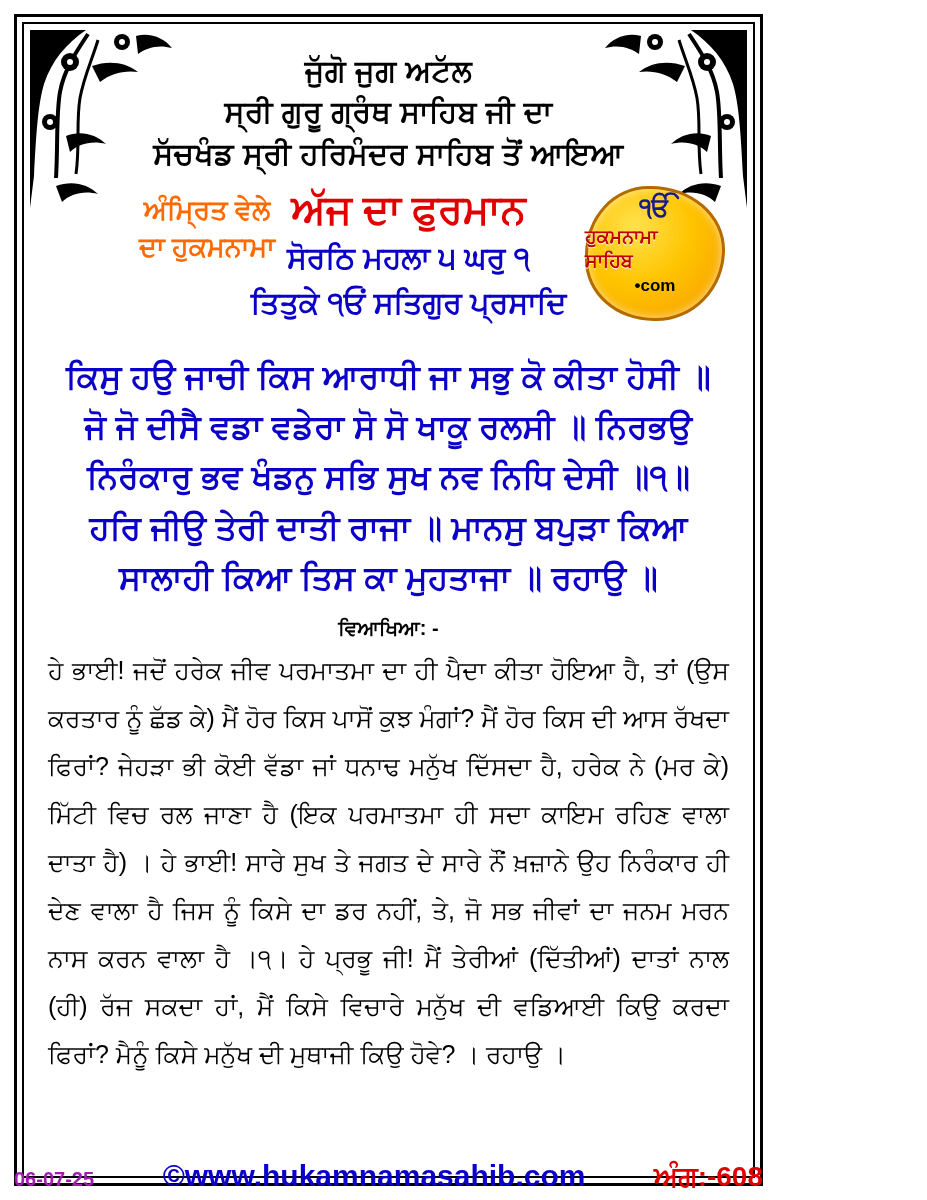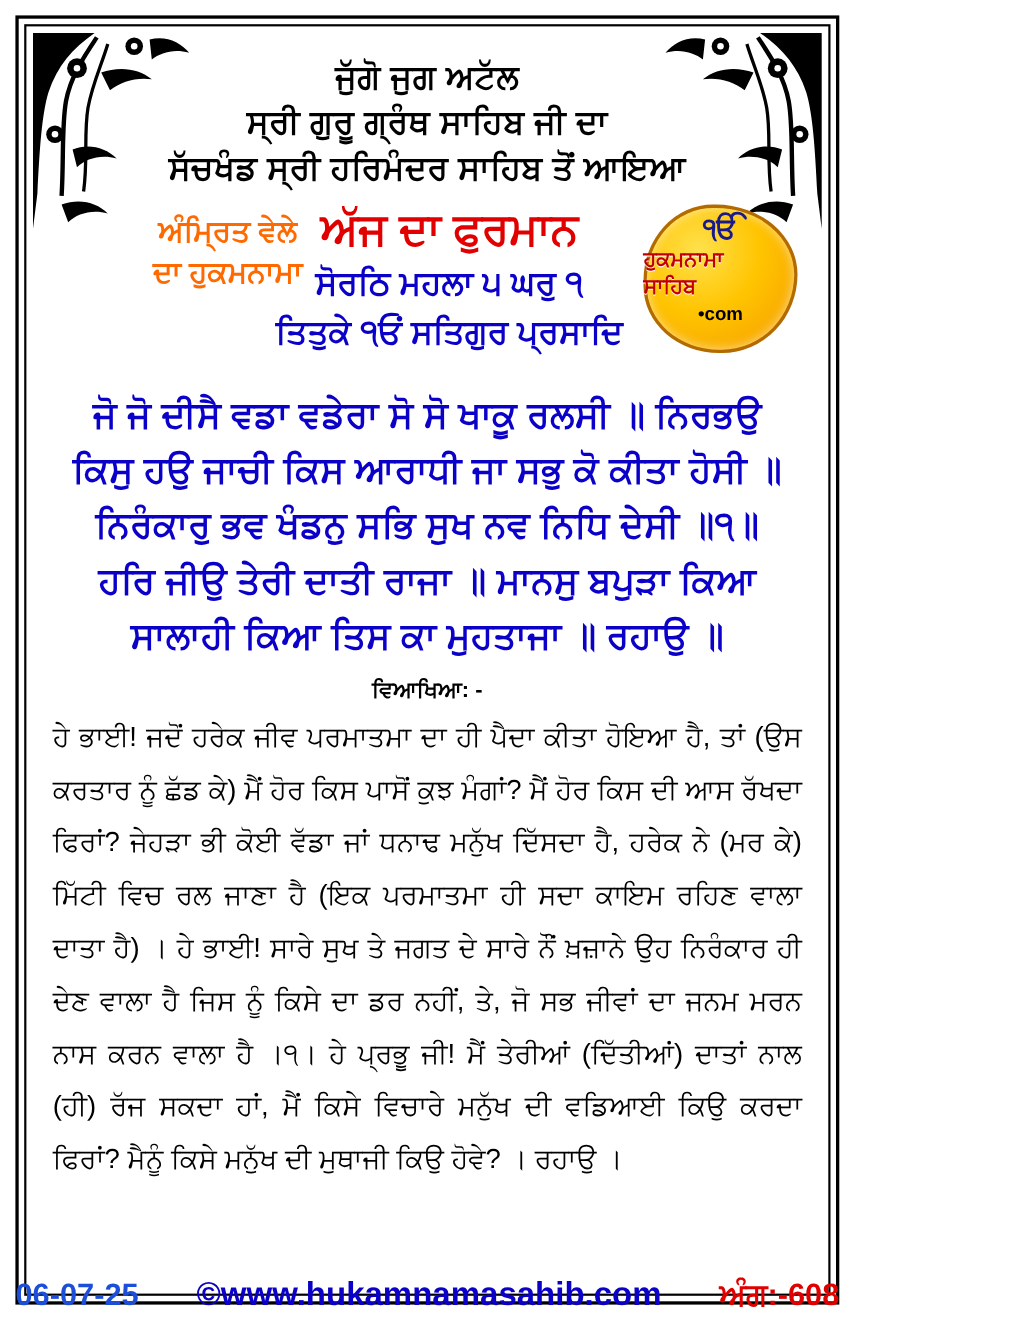--- a/index.html
+++ b/index.html
@@ -174,21 +174,21 @@
 
   
   .footer {
     position: absolute;
     left: 14px; right: 14px; bottom: 6px;
     display: flex;
     align-items: baseline;
     justify-content: space-between;
     font-weight: bold;
   }
-  .f-date { color: #1d4ed8; font-size: 28px; }
+  .f-date { color: #a21caf; font-size: 20px; }
   .f-site { color: #0b00c8; font-size: 30px; }
   .f-ang  { color: #e00000; font-size: 28px; }
 </style>
 </head>
 <body>
 
 <div class="page">
 
   <div class="outer-frame"></div>
   <div class="inner-frame"></div>
@@ -253,22 +253,22 @@
       <div class="logo">
         <div class="logo-blob"></div>
         <div class="logo-ek">ੴ</div>
         <div class="logo-t1">ਹੁਕਮਨਾਮਾ</div>
         <div class="logo-t2">ਸਾਹਿਬ</div>
         <div class="logo-com">•com</div>
       </div>
     </div>
 
     <div class="gurbani">
+      <div class="line">ਕਿਸੁ ਹਉ ਜਾਚੀ ਕਿਸ ਆਰਾਧੀ ਜਾ ਸਭੁ ਕੋ ਕੀਤਾ ਹੋਸੀ ॥</div>
       <div class="line">ਜੋ  ਜੋ  ਦੀਸੈ ਵਡਾ ਵਡੇਰਾ ਸੋ ਸੋ ਖਾਕੂ ਰਲਸੀ ॥ ਨਿਰਭਉ</div>
-      <div class="line">ਕਿਸੁ ਹਉ ਜਾਚੀ ਕਿਸ ਆਰਾਧੀ ਜਾ ਸਭੁ ਕੋ ਕੀਤਾ ਹੋਸੀ ॥</div>
       <div class="line">ਨਿਰੰਕਾਰੁ  ਭਵ ਖੰਡਨੁ ਸਭਿ ਸੁਖ ਨਵ ਨਿਧਿ ਦੇਸੀ ॥੧॥</div>
       <div class="line">ਹਰਿ  ਜੀਉ  ਤੇਰੀ  ਦਾਤੀ  ਰਾਜਾ ॥ ਮਾਨਸੁ ਬਪੁੜਾ ਕਿਆ</div>
       <div class="line">ਸਾਲਾਹੀ   ਕਿਆ   ਤਿਸ   ਕਾ   ਮੁਹਤਾਜਾ ॥   ਰਹਾਉ ॥</div>
     </div>
 
     <div class="vyakhya-head">ਵਿਆਖਿਆ: -</div>
     <div class="vyakhya">ਹੇ ਭਾਈ! ਜਦੋਂ ਹਰੇਕ ਜੀਵ ਪਰਮਾਤਮਾ ਦਾ ਹੀ ਪੈਦਾ ਕੀਤਾ ਹੋਇਆ ਹੈ, ਤਾਂ (ਉਸ ਕਰਤਾਰ ਨੂੰ ਛੱਡ ਕੇ) ਮੈਂ ਹੋਰ ਕਿਸ ਪਾਸੋਂ ਕੁਝ ਮੰਗਾਂ? ਮੈਂ ਹੋਰ ਕਿਸ ਦੀ ਆਸ ਰੱਖਦਾ ਫਿਰਾਂ? ਜੇਹੜਾ ਭੀ ਕੋਈ ਵੱਡਾ ਜਾਂ ਧਨਾਢ ਮਨੁੱਖ ਦਿੱਸਦਾ ਹੈ, ਹਰੇਕ ਨੇ (ਮਰ ਕੇ) ਮਿੱਟੀ ਵਿਚ ਰਲ ਜਾਣਾ ਹੈ (ਇਕ ਪਰਮਾਤਮਾ ਹੀ ਸਦਾ ਕਾਇਮ ਰਹਿਣ ਵਾਲਾ ਦਾਤਾ ਹੈ) । ਹੇ ਭਾਈ! ਸਾਰੇ ਸੁਖ ਤੇ ਜਗਤ ਦੇ ਸਾਰੇ ਨੌਂ ਖ਼ਜ਼ਾਨੇ ਉਹ ਨਿਰੰਕਾਰ ਹੀ ਦੇਣ ਵਾਲਾ ਹੈ ਜਿਸ ਨੂੰ ਕਿਸੇ ਦਾ ਡਰ ਨਹੀਂ, ਤੇ, ਜੋ ਸਭ ਜੀਵਾਂ ਦਾ ਜਨਮ ਮਰਨ ਨਾਸ ਕਰਨ ਵਾਲਾ ਹੈ ।੧। ਹੇ ਪ੍ਰਭੂ ਜੀ! ਮੈਂ ਤੇਰੀਆਂ (ਦਿੱਤੀਆਂ) ਦਾਤਾਂ ਨਾਲ (ਹੀ) ਰੱਜ ਸਕਦਾ ਹਾਂ, ਮੈਂ ਕਿਸੇ ਵਿਚਾਰੇ ਮਨੁੱਖ ਦੀ ਵਡਿਆਈ ਕਿਉ ਕਰਦਾ ਫਿਰਾਂ? ਮੈਨੂੰ ਕਿਸੇ ਮਨੁੱਖ ਦੀ ਮੁਥਾਜੀ ਕਿਉ ਹੋਵੇ? । ਰਹਾਉ ।</div>
 
   </div>
 

